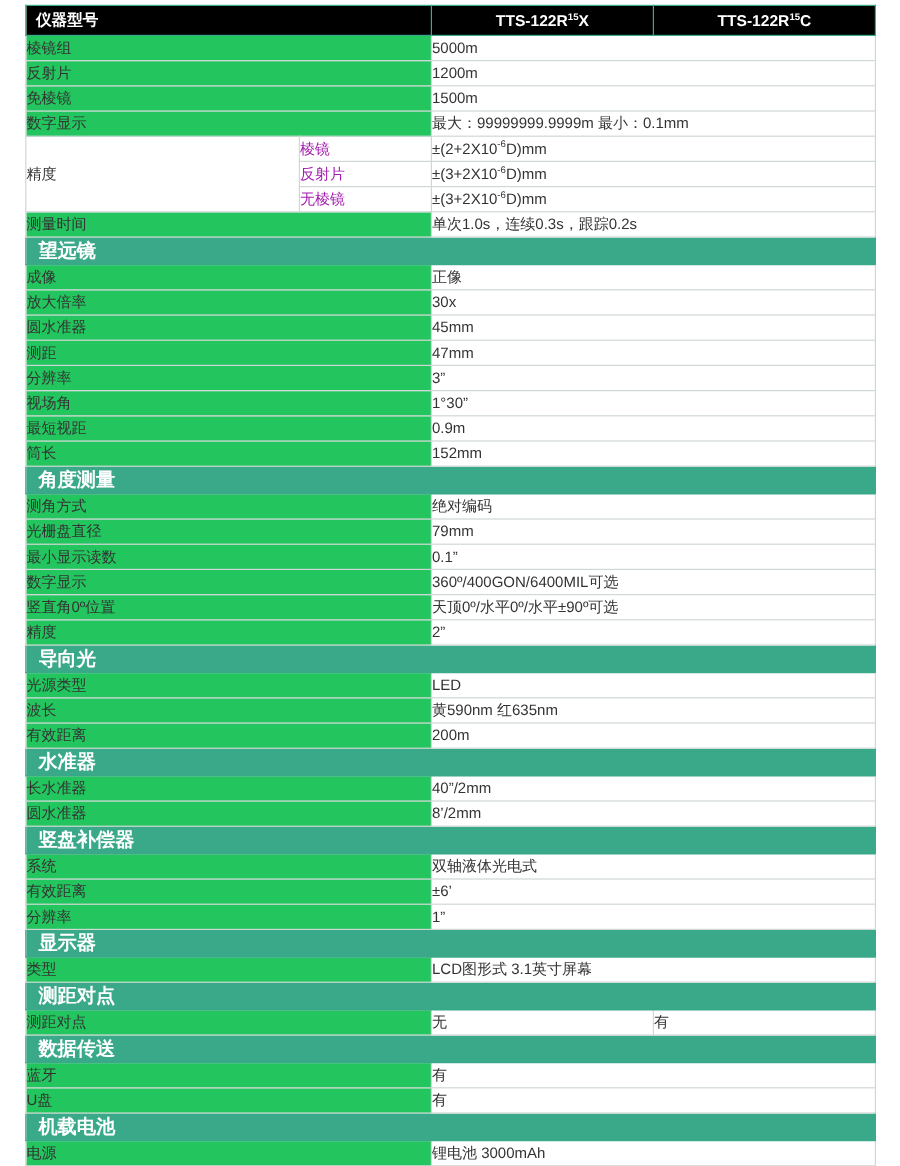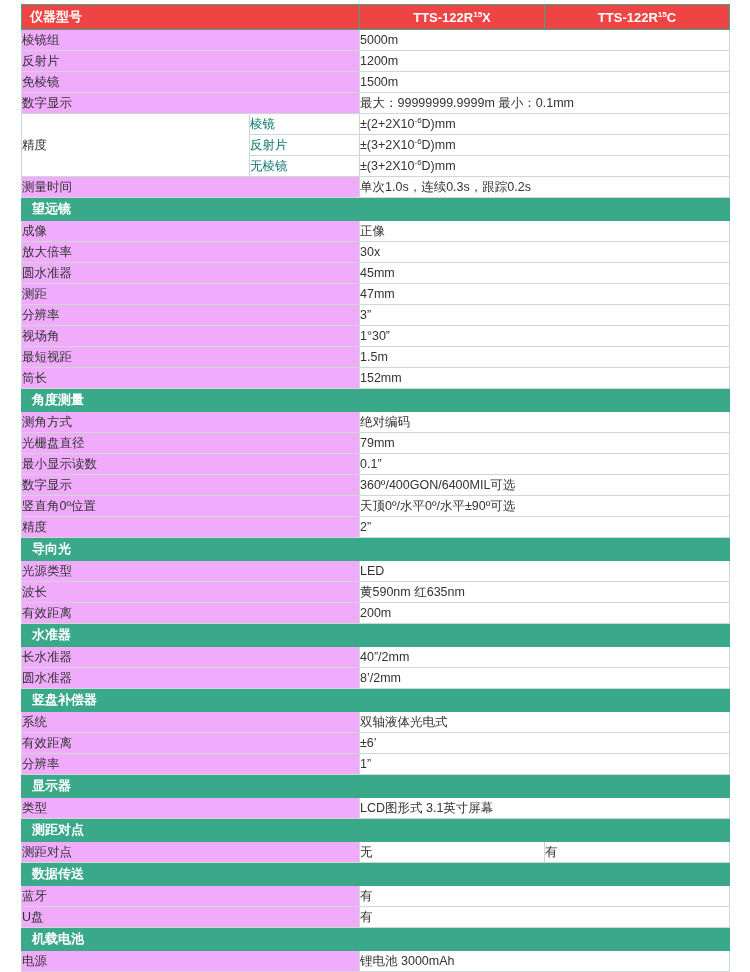--- a/index.html
+++ b/index.html
@@ -24,52 +24,52 @@
     font-size: 12.5px;
   }
   table.spec td {
     border: 1px solid #cfd8d4;
     padding: 0;
     height: 20px;
     vertical-align: middle;
   }
   
   tr.head td {
-    background: #ef4444;
+    background: #000000;
     color: #ffffff;
     font-weight: bold;
     text-align: center;
     height: 24px;
     border: 1px solid #3aa98a;
     font-size: 13px;
   }
   tr.head td.h-label {
     text-align: left;
     padding-left: 8px;
   }
   
   tr.section td {
     background: #3aa98a;
     color: #ffffff;
     font-weight: bold;
     text-align: left;
     padding-left: 10px;
     height: 22px;
     border: 1px solid #3aa98a;
-    font-size: 13px;
+    font-size: 16px;
   }
   td.label {
     padding-left: 8px;
     color: #333333;
-    background: #f0abfc;
+    background: #22c55e;
     white-space: nowrap;
   }
   td.sublabel {
     padding-left: 8px;
-    color: #0f766e;
+    color: #a21caf;
     background: #ffffff;
     text-align: left;
     white-space: nowrap;
   }
   td.value {
     text-align: left;
     color: #333333;
     background: #ffffff;
   }
   td.rowspan-label {
@@ -165,21 +165,21 @@
     <tr>
       <td class="label" colspan="2">分辨率</td>
       <td class="value" colspan="2">3”</td>
     </tr>
     <tr>
       <td class="label" colspan="2">视场角</td>
       <td class="value" colspan="2">1°30”</td>
     </tr>
     <tr>
       <td class="label" colspan="2">最短视距</td>
-      <td class="value" colspan="2">1.5m</td>
+      <td class="value" colspan="2">0.9m</td>
     </tr>
     <tr>
       <td class="label" colspan="2">筒长</td>
       <td class="value" colspan="2">152mm</td>
     </tr>
 
     <tr class="section">
       <td colspan="4">角度测量</td>
     </tr>
     <tr>

